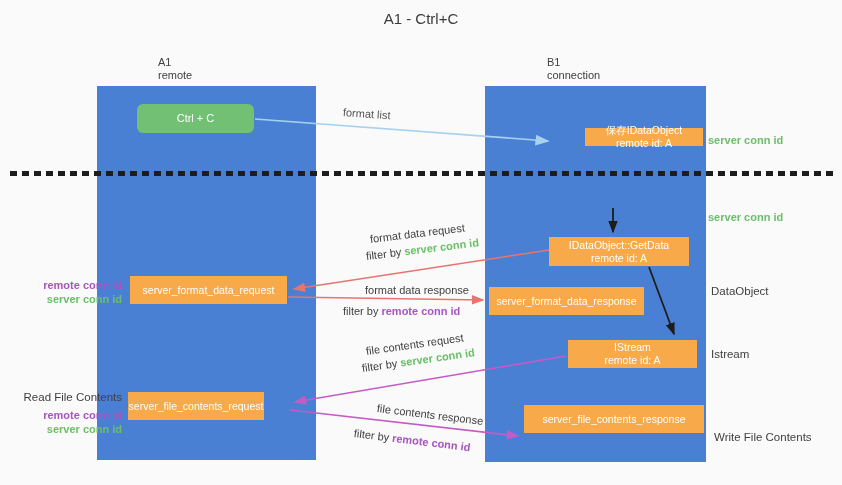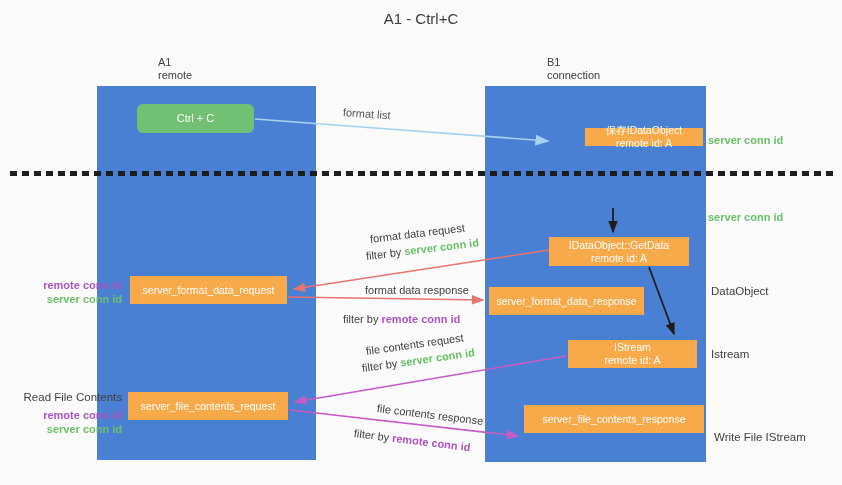--- a/index.html
+++ b/index.html
@@ -95,55 +95,55 @@
 
   <div class="box orange" style="left:489px;top:287px;width:155px;height:28px;">
     <span>server_format_data_response</span>
   </div>
 
   <div class="box orange" style="left:568px;top:340px;width:129px;height:28px;">
     <span>IStream</span>
     <span>remote id: A</span>
   </div>
 
-  <div class="box orange" style="left:128px;top:392px;width:160px;height:28px;">
+  <div class="box orange" style="left:128px;top:392px;width:136px;height:28px;">
     <span>server_file_contents_request</span>
   </div>
 
   <div class="box orange" style="left:524px;top:405px;width:180px;height:28px;">
     <span>server_file_contents_response</span>
   </div>
 
   <div class="alabel" style="left:343px;top:106px;transform:rotate(4deg);color:#555;">format list</div>
 
   <div class="alabel" style="left:370px;top:233px;transform:rotate(-7deg);">format data request</div>
   <div class="alabel" style="left:366px;top:250px;transform:rotate(-7deg);">
     <span class="pfx">filter by</span><span class="key-green">server conn id</span>
   </div>
 
   <div class="alabel" style="left:365px;top:284px;">format data response</div>
-  <div class="alabel" style="left:343px;top:305px;margin-top:8px;">
+  <div class="alabel" style="left:343px;top:305px;">
     <span class="pfx">filter by</span><span class="key-purple">remote conn id</span>
   </div>
 
   <div class="alabel" style="left:366px;top:345px;transform:rotate(-8deg);">file contents request</div>
   <div class="alabel" style="left:362px;top:362px;transform:rotate(-8deg);">
     <span class="pfx">filter by</span><span class="key-green">server conn id</span>
   </div>
 
   <div class="alabel" style="left:377px;top:402px;transform:rotate(7deg);">file contents response</div>
   <div class="alabel" style="left:354px;top:427px;transform:rotate(7deg);">
     <span class="pfx">filter by</span><span class="key-purple">remote conn id</span>
   </div>
 
   <div class="side-key key-green" style="left:708px;top:134px;">server conn id</div>
   <div class="side-key key-green" style="left:708px;top:211px;">server conn id</div>
   <div class="side" style="left:711px;top:245px;margin-top:40px;">DataObject</div>
   <div class="side" style="left:711px;top:348px;">Istream</div>
-  <div class="side" style="left:714px;top:431px;">Write File IStream</div>
+  <div class="side" style="left:714px;top:431px;">Write File Contents</div>
 
   <div class="side-key key-purple ralign" style="right:748px;top:279px;">remote conn id</div>
   <div class="side-key key-green ralign" style="right:748px;top:293px;">server conn id</div>
   <div class="side ralign" style="right:748px;top:391px;color:#3f3f3f;">Read File Contents</div>
   <div class="side-key key-purple ralign" style="right:748px;top:409px;">remote conn id</div>
   <div class="side-key key-green ralign" style="right:748px;top:423px;">server conn id</div>
 
 </div>
 
 </body></html>

